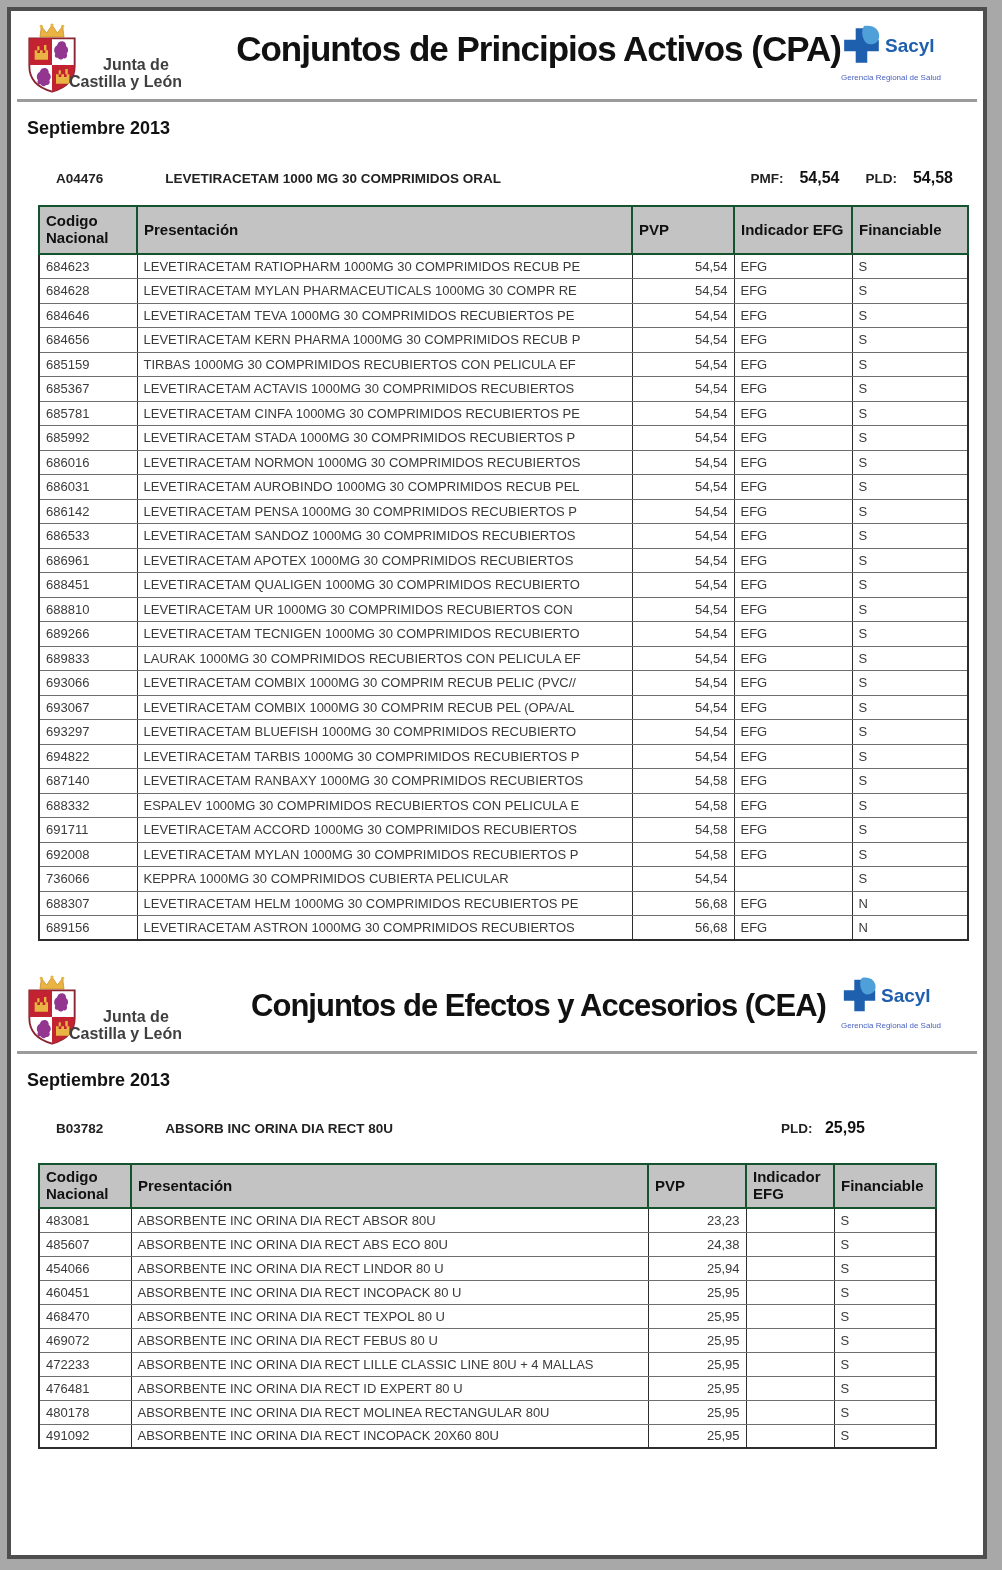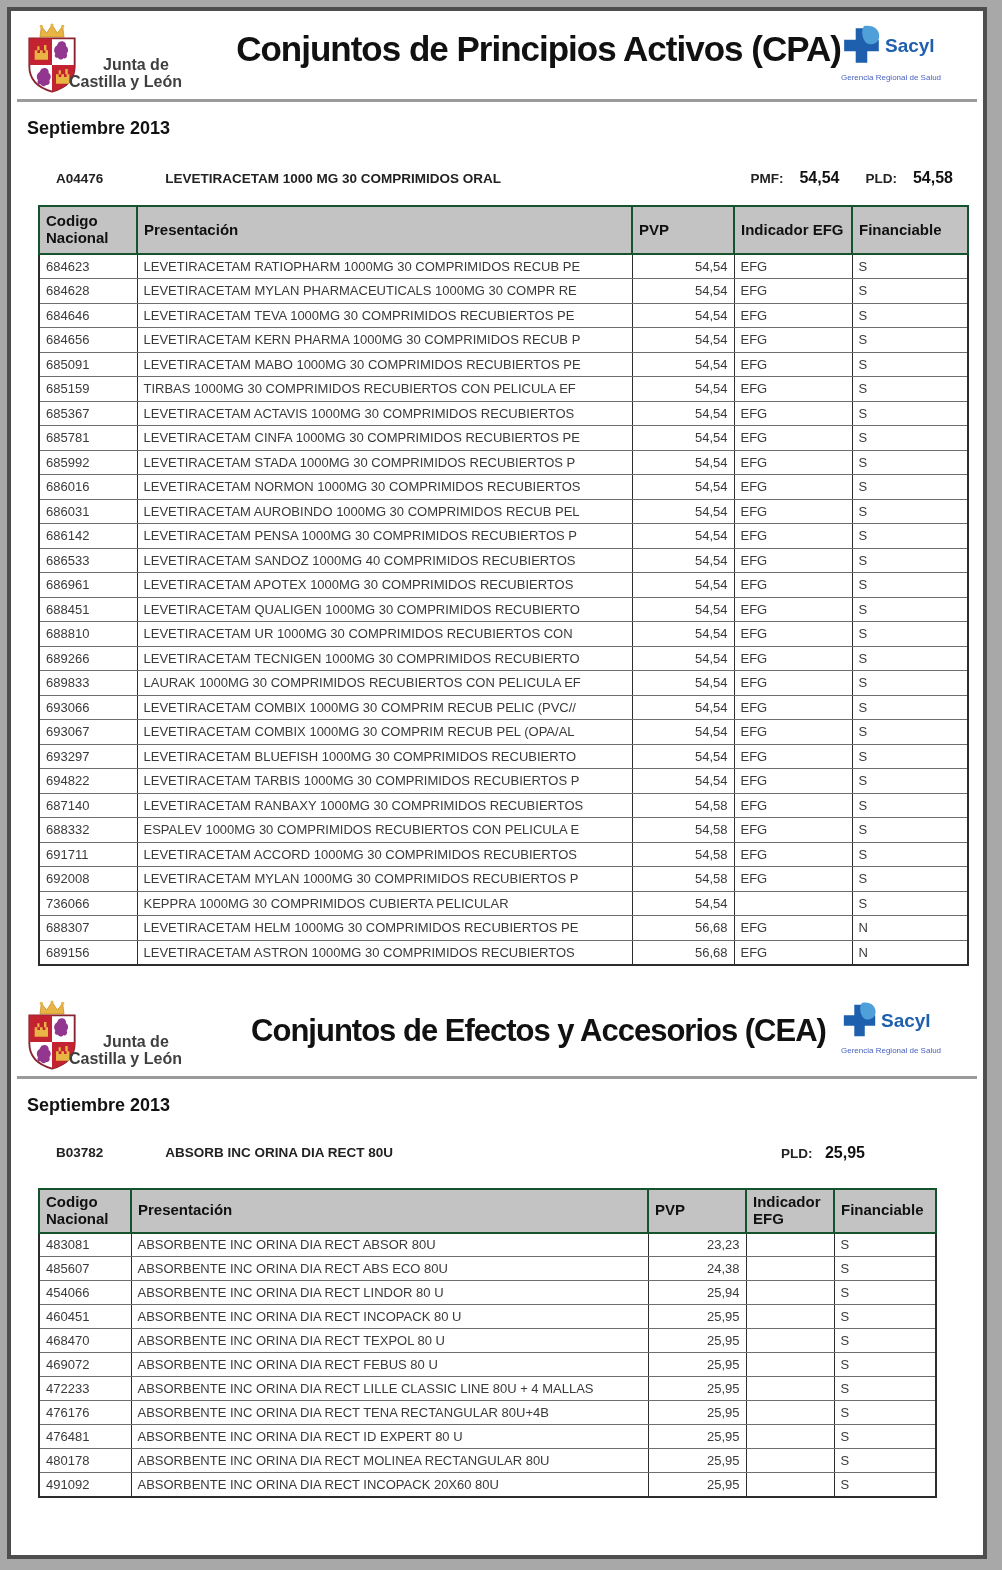--- a/index.html
+++ b/index.html
@@ -173,27 +173,20 @@
             <td class="col4">S</td>
           </tr>
           <tr>
             <td class="col0">684656</td>
             <td class="col1">LEVETIRACETAM KERN PHARMA 1000MG 30 COMPRIMIDOS RECUB P</td>
             <td class="col2">54,54</td>
             <td class="col3">EFG</td>
             <td class="col4">S</td>
           </tr>
           <tr>
-            <td class="col0">685091</td>
-            <td class="col1">LEVETIRACETAM MABO 1000MG 30 COMPRIMIDOS RECUBIERTOS PE</td>
-            <td class="col2">54,54</td>
-            <td class="col3">EFG</td>
-            <td class="col4">S</td>
-          </tr>
-          <tr>
             <td class="col0">685159</td>
             <td class="col1">TIRBAS 1000MG 30 COMPRIMIDOS RECUBIERTOS CON PELICULA EF</td>
             <td class="col2">54,54</td>
             <td class="col3">EFG</td>
             <td class="col4">S</td>
           </tr>
           <tr>
             <td class="col0">685367</td>
             <td class="col1">LEVETIRACETAM ACTAVIS 1000MG 30 COMPRIMIDOS RECUBIERTOS</td>
             <td class="col2">54,54</td>
@@ -230,21 +223,21 @@
           </tr>
           <tr>
             <td class="col0">686142</td>
             <td class="col1">LEVETIRACETAM PENSA 1000MG 30 COMPRIMIDOS RECUBIERTOS P</td>
             <td class="col2">54,54</td>
             <td class="col3">EFG</td>
             <td class="col4">S</td>
           </tr>
           <tr>
             <td class="col0">686533</td>
-            <td class="col1">LEVETIRACETAM SANDOZ 1000MG 40 COMPRIMIDOS RECUBIERTOS</td>
+            <td class="col1">LEVETIRACETAM SANDOZ 1000MG 30 COMPRIMIDOS RECUBIERTOS</td>
             <td class="col2">54,54</td>
             <td class="col3">EFG</td>
             <td class="col4">S</td>
           </tr>
           <tr>
             <td class="col0">686961</td>
             <td class="col1">LEVETIRACETAM APOTEX 1000MG 30 COMPRIMIDOS RECUBIERTOS</td>
             <td class="col2">54,54</td>
             <td class="col3">EFG</td>
             <td class="col4">S</td>
@@ -448,27 +441,20 @@
             <td class="col4">S</td>
           </tr>
           <tr>
             <td class="col0">472233</td>
             <td class="col1">ABSORBENTE INC ORINA DIA RECT LILLE CLASSIC LINE 80U + 4 MALLAS</td>
             <td class="col2">25,95</td>
             <td class="col3"></td>
             <td class="col4">S</td>
           </tr>
           <tr>
-            <td class="col0">476176</td>
-            <td class="col1">ABSORBENTE INC ORINA DIA RECT TENA RECTANGULAR 80U+4B</td>
-            <td class="col2">25,95</td>
-            <td class="col3"></td>
-            <td class="col4">S</td>
-          </tr>
-          <tr>
             <td class="col0">476481</td>
             <td class="col1">ABSORBENTE INC ORINA DIA RECT ID EXPERT 80 U</td>
             <td class="col2">25,95</td>
             <td class="col3"></td>
             <td class="col4">S</td>
           </tr>
           <tr>
             <td class="col0">480178</td>
             <td class="col1">ABSORBENTE INC ORINA DIA RECT MOLINEA RECTANGULAR 80U</td>
             <td class="col2">25,95</td>

